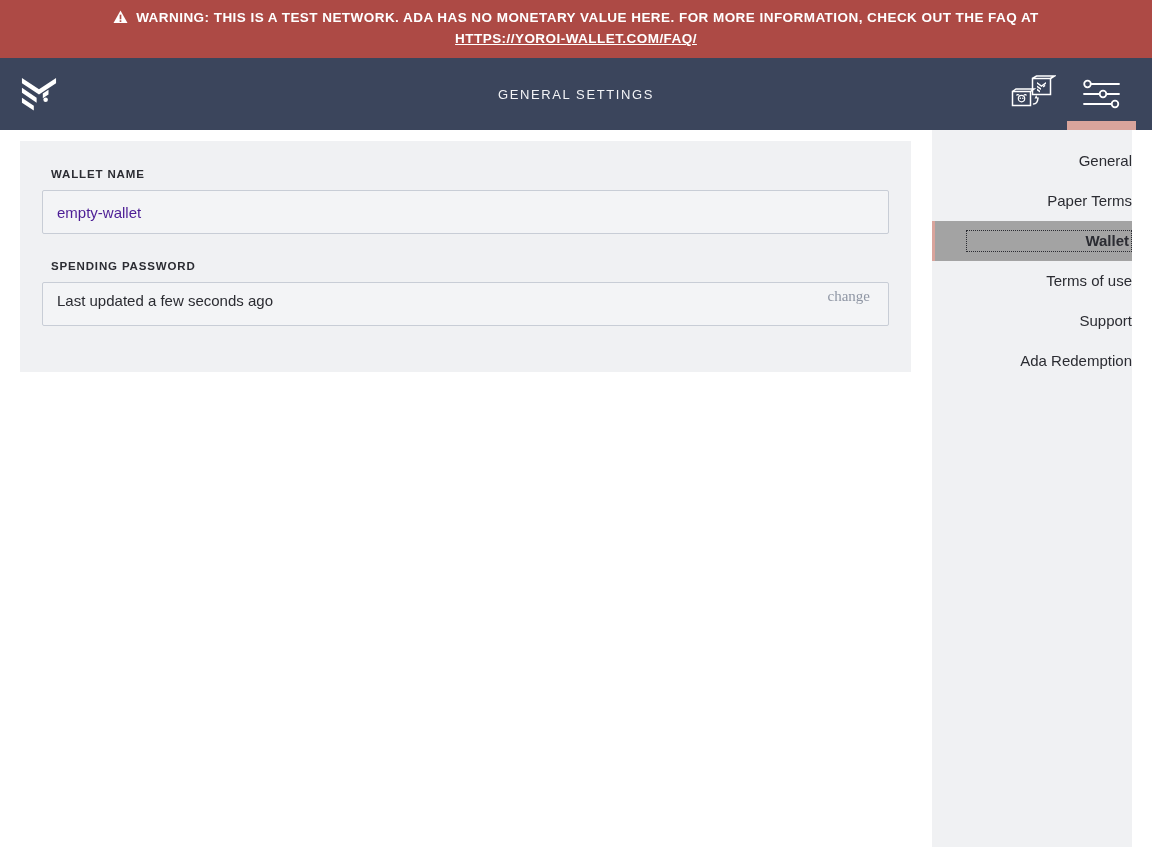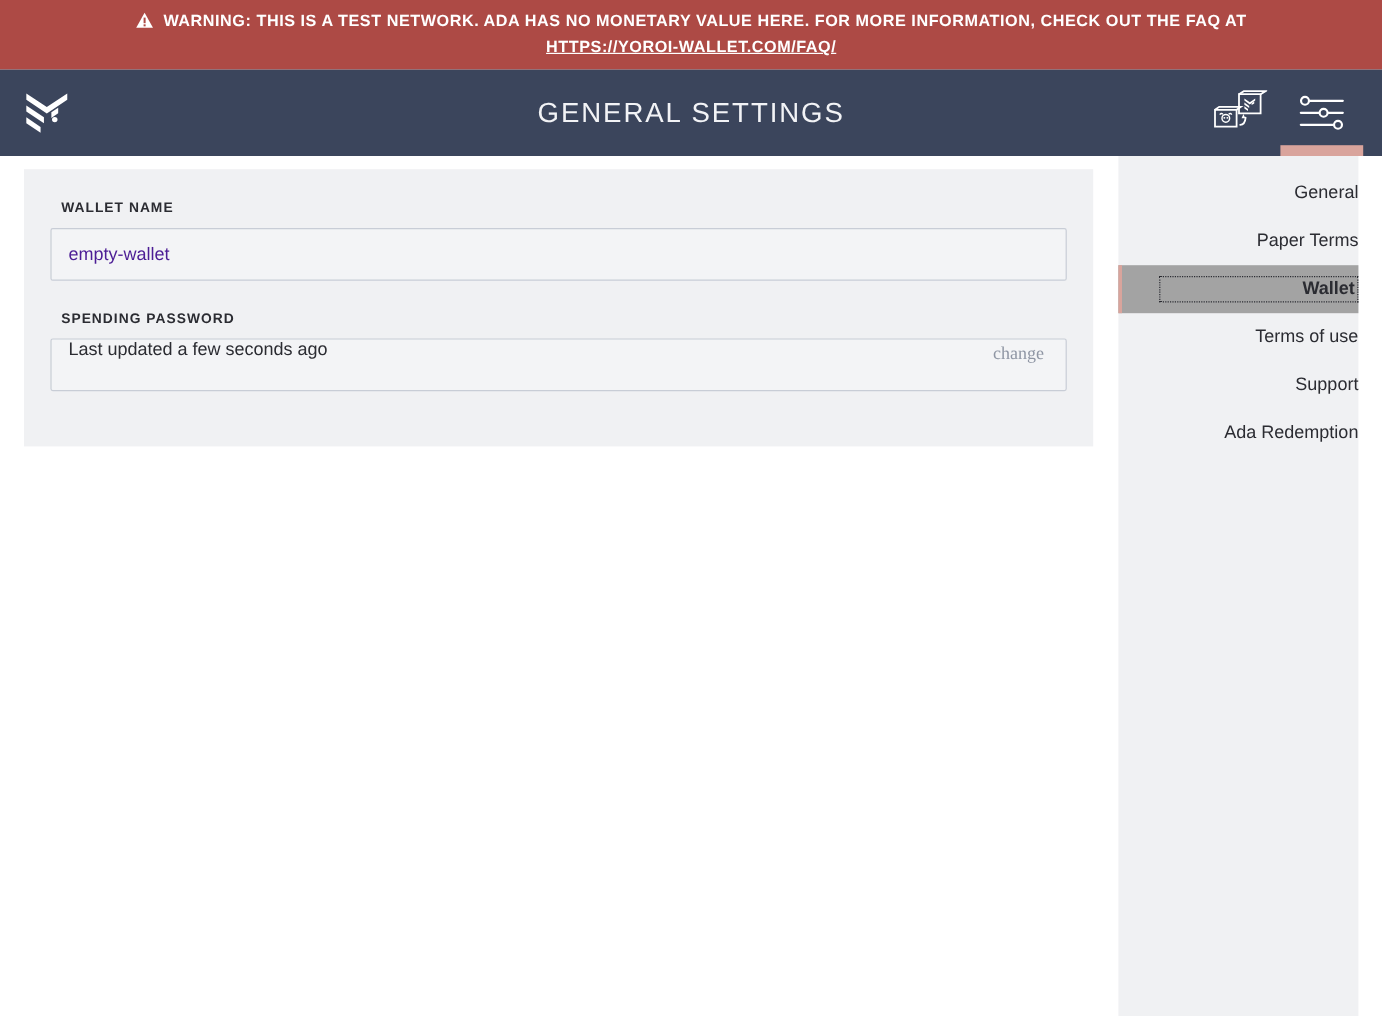--- a/index.html
+++ b/index.html
@@ -53,21 +53,21 @@
   .brand-logo {
     width: 38px;
     height: 36px;
     flex: 0 0 auto;
   }
   .header-title {
     position: absolute;
     left: 0; right: 0;
     text-align: center;
     color: #f2f3f6;
-    font-size: 23px;
+    font-size: 13px;
     font-weight: normal;
     letter-spacing: 1.6px;
     pointer-events: none;
   }
   .header-actions {
     margin-left: auto;
     display: flex;
     align-items: stretch;
     height: 72px;
     z-index: 2;
@@ -133,27 +133,27 @@
     padding: 0 14px;
     font-family: "Liberation Sans", sans-serif;
     font-size: 15px;
     color: #4c1d95;
     outline: none;
   }
 
   .password-row {
     position: relative;
     display: flex;
-    align-items: flex-start;
+    align-items: flex-end;
     width: 100%;
     height: 44px;
     background: #f3f4f6;
     border: 1px solid #c8cdd6;
     border-radius: 2px;
-    padding: 0 14px;
+    padding: 16px 14px;
   }
   .password-status {
     font-size: 15px;
     color: #2b2c32;
     flex: 1 1 auto;
   }
   .change-btn {
     background: transparent;
     border: none;
     font-family: Liberation Serif, serif;

